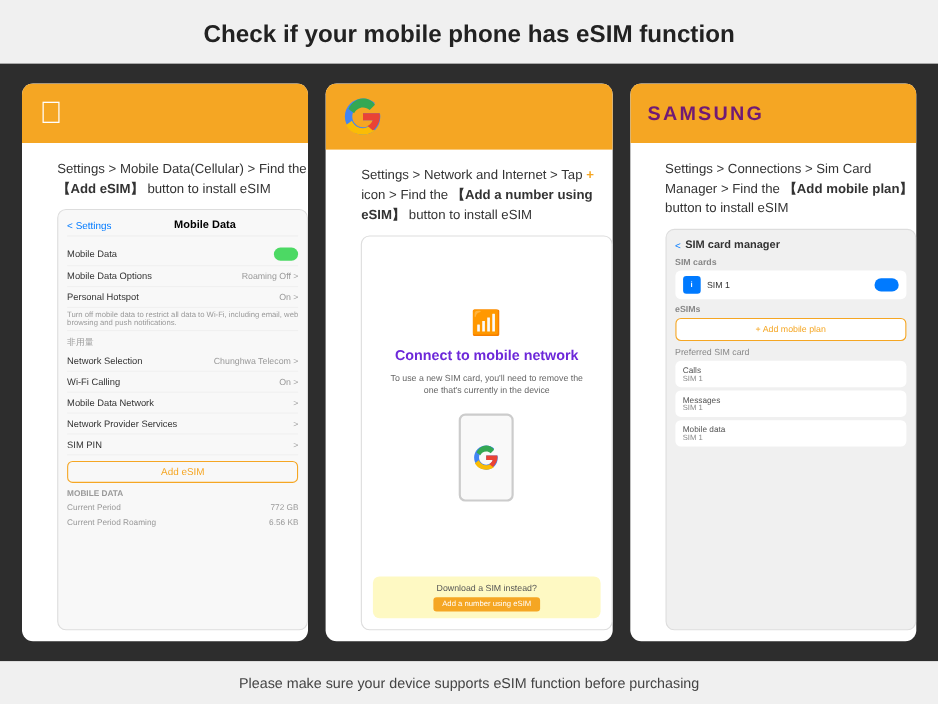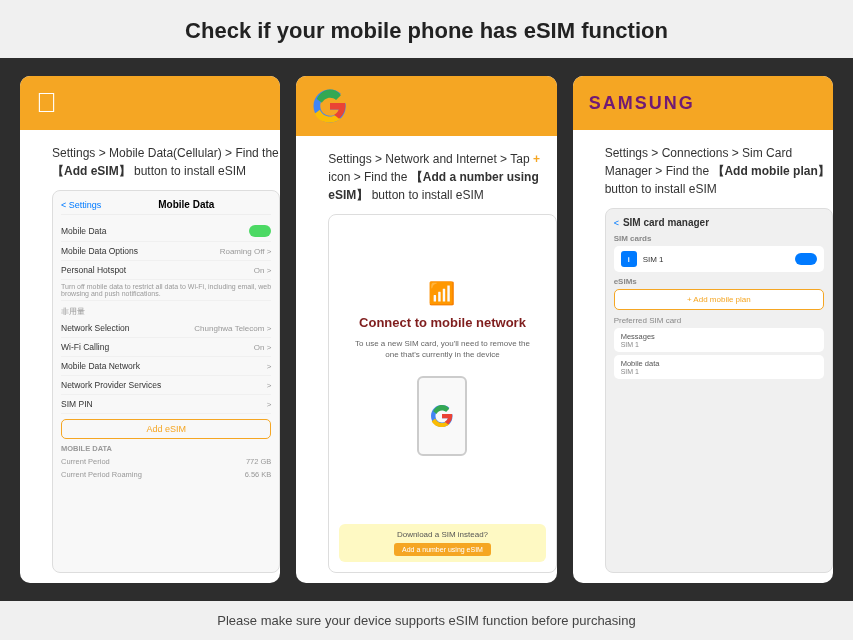--- a/index.html
+++ b/index.html
@@ -176,21 +176,21 @@
       text-align: center;
     }
     .signal-icon {
       font-size: 22px;
       color: #555;
       margin-bottom: 8px;
     }
     .connect-title {
       font-size: 13px;
       font-weight: bold;
-      color: #7f1d1d;
+      color: #6d28d9;
       margin-bottom: 8px;
     }
     .connect-desc {
       font-size: 8px;
       color: #666;
       line-height: 1.4;
       margin-bottom: 16px;
     }
     .google-phone-image {
       width: 50px;
@@ -442,20 +442,24 @@
         <div class="samsung-section">SIM cards</div>
         <div class="sim-row">
           <div class="sim-icon blue">i</div>
           <span class="sim-name">SIM 1</span>
           <span class="sim-toggle"></span>
         </div>
         <div class="samsung-section">eSIMs</div>
         <div class="add-mobile-plan">+ Add mobile plan</div>
         <div class="preferred-section">Preferred SIM card</div>
         <div class="pref-row">
+          <div class="pref-label">Calls</div>
+          <div class="pref-value">SIM 1</div>
+        </div>
+        <div class="pref-row">
           <div class="pref-label">Messages</div>
           <div class="pref-value">SIM 1</div>
         </div>
         <div class="pref-row">
           <div class="pref-label">Mobile data</div>
           <div class="pref-value">SIM 1</div>
         </div>
       </div>
     </div>
   </div>

